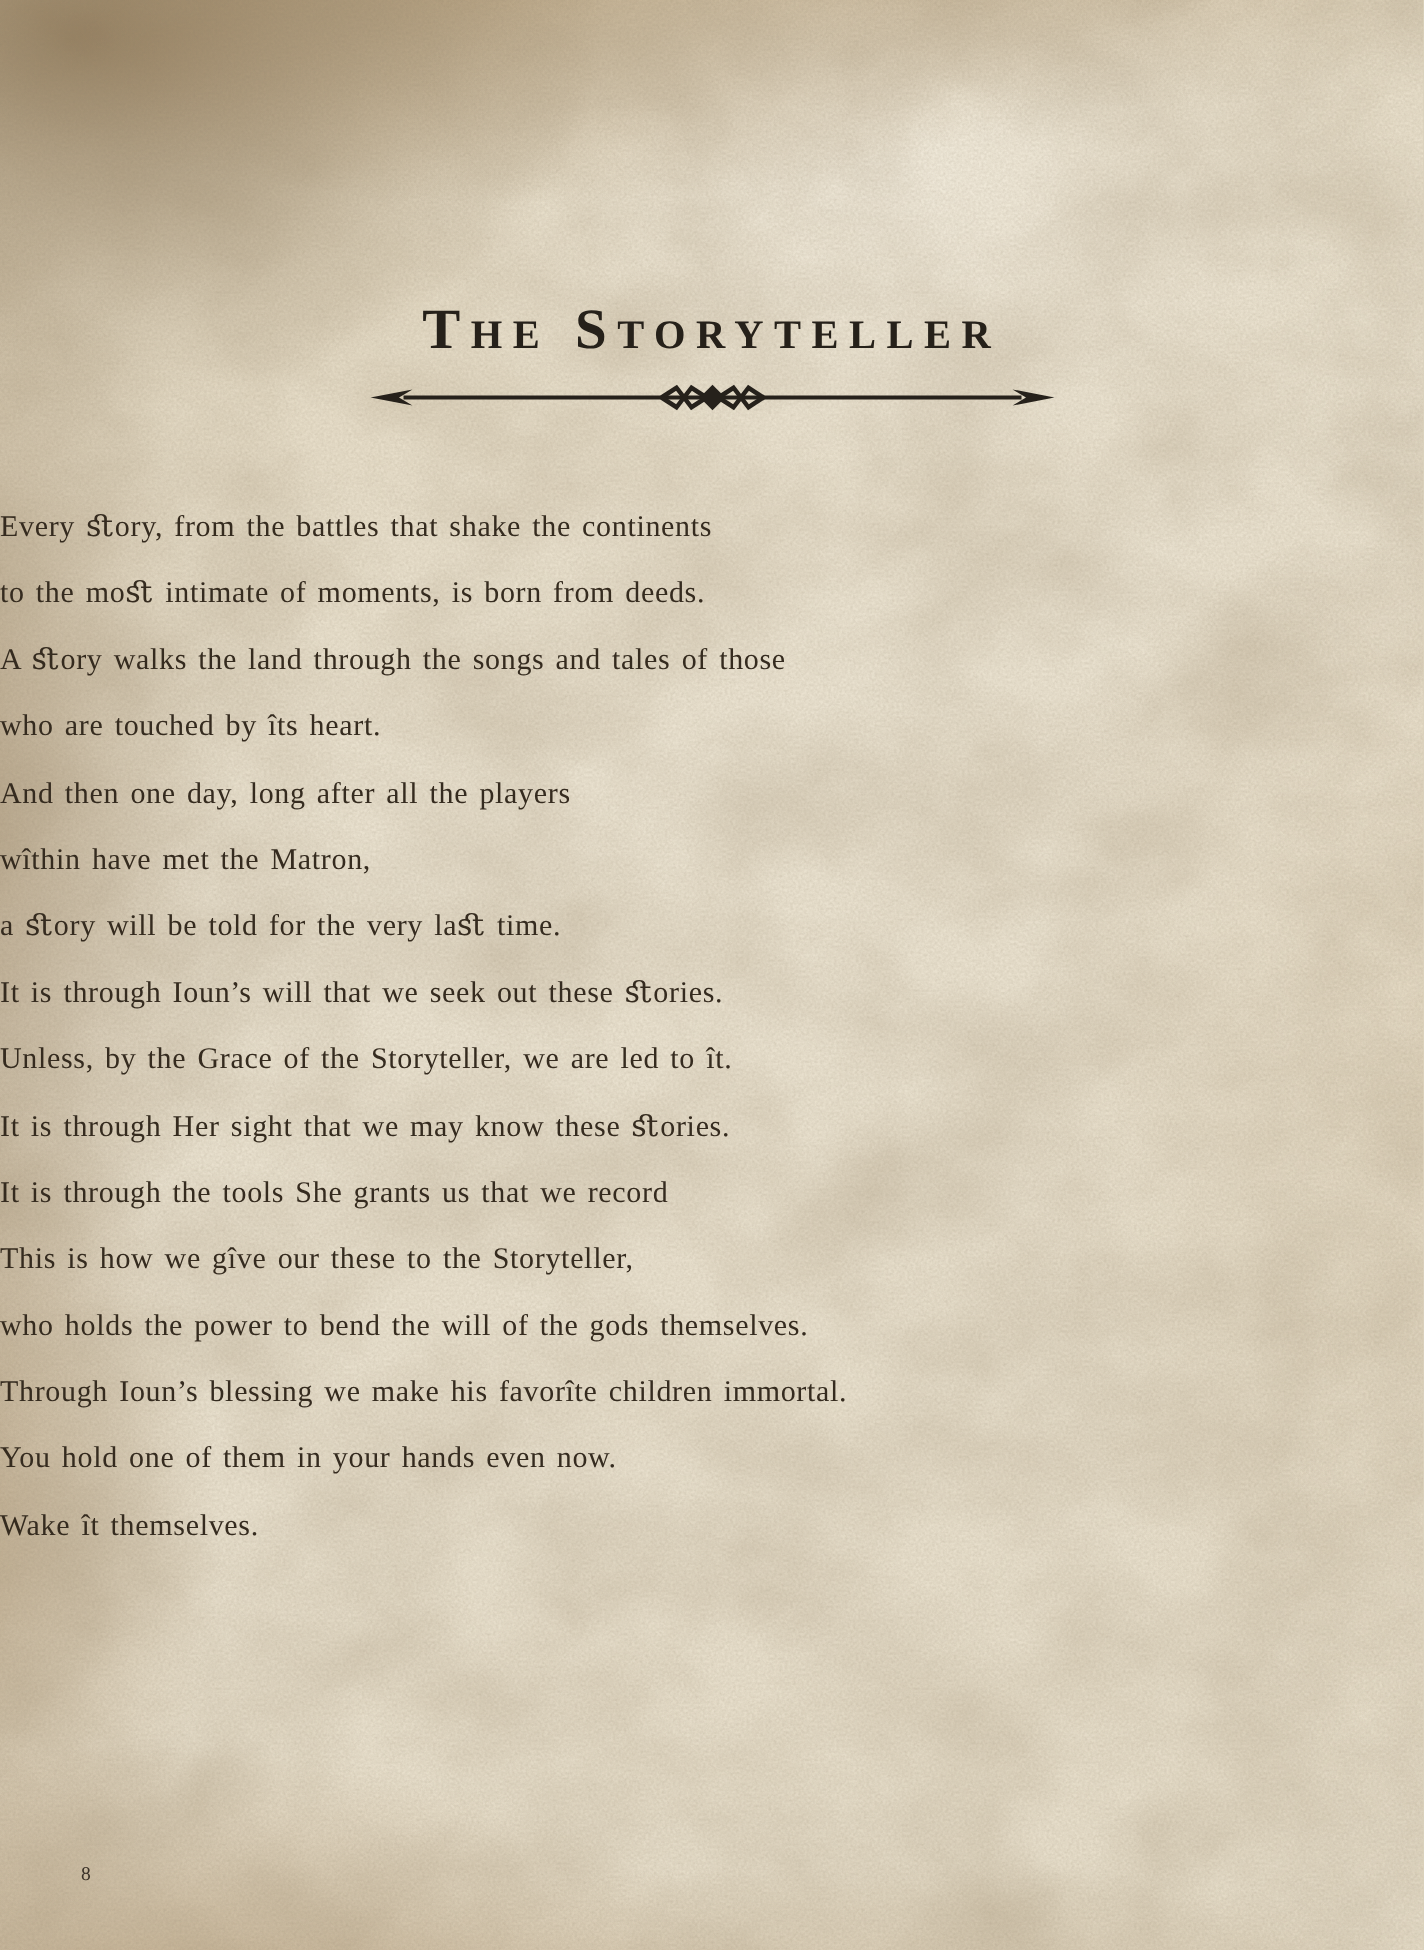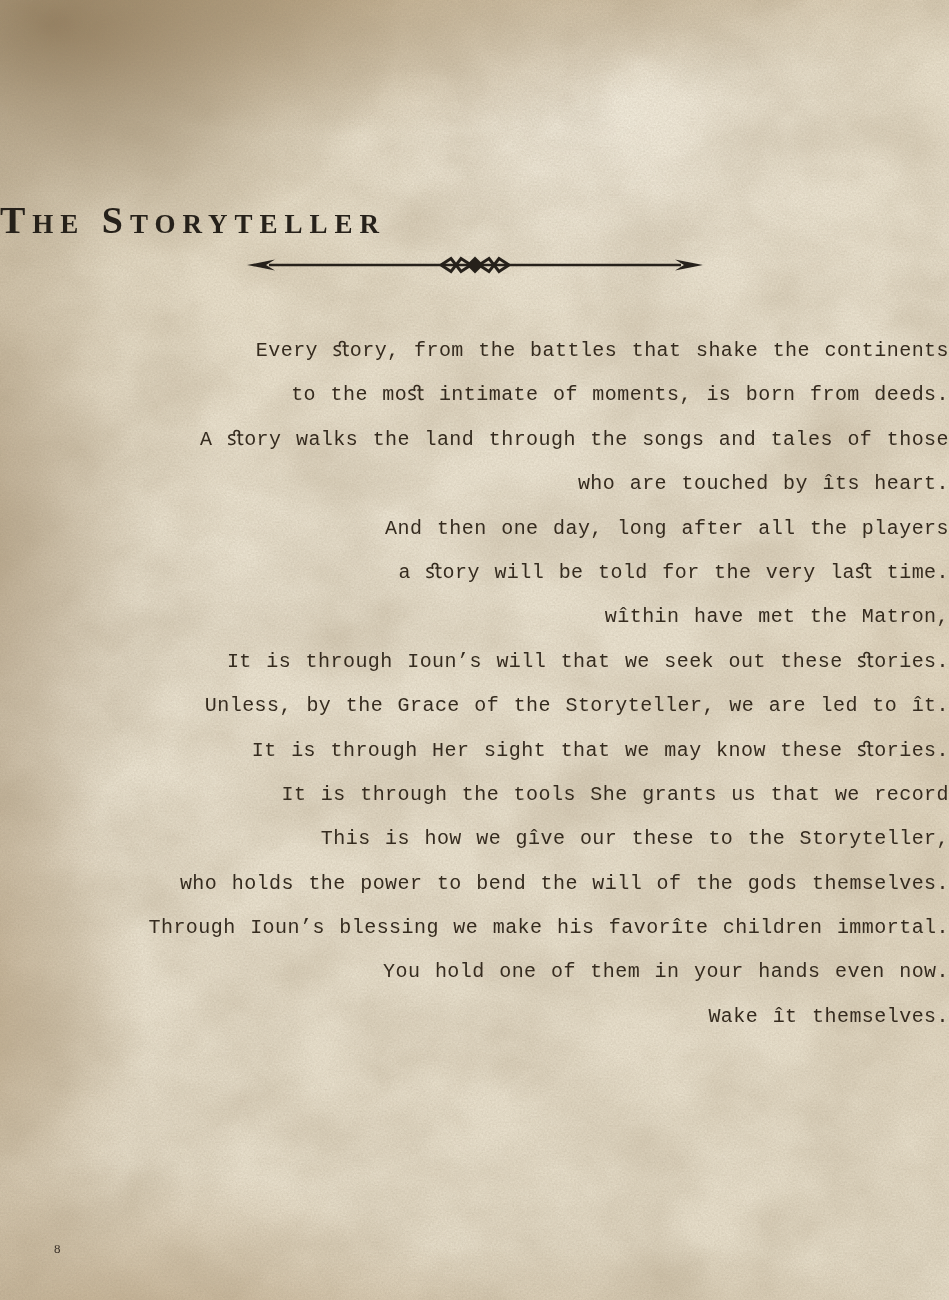--- a/index.html
+++ b/index.html
@@ -37,20 +37,21 @@
     position: absolute;
     inset: 0;
     z-index: 2;
   }
   .title {
     position: absolute;
     top: 198px;
     left: 0;
     right: 0;
     margin: 0;
+    text-align: center;
     font-variant: small-caps;
     font-weight: bold;
     font-size: 38px;
     line-height: 44px;
     letter-spacing: 7px;
     color: #26211a;
   }
   .divider {
     position: absolute;
     top: 252px;
@@ -61,27 +62,26 @@
   }
   .poem {
     position: absolute;
     top: 329px;
     left: 0;
     right: 0;
   }
   .poem-line {
     height: 44.4px;
     line-height: 44.4px;
-    text-align: right;
+    text-align: left;
     font-size: 20px;
     letter-spacing: 0.45px;
     word-spacing: 2px;
     color: #352b1f;
     white-space: nowrap;
-    font-family: Liberation Mono, monospace;
   }
   .page-number {
     position: absolute;
     left: 54px;
     top: 1241px;
     font-size: 13px;
     color: #3a3128;
   }
 </style>
 </head>
@@ -126,22 +126,22 @@
         </g>
       </svg>
     </div>
 
     <div class="poem">
       <div class="poem-line">Every ﬆory, from the battles that shake the continents</div>
       <div class="poem-line">to the moﬆ intimate of moments, is born from deeds.</div>
       <div class="poem-line">A ﬆory walks the land through the songs and tales of those</div>
       <div class="poem-line">who are touched by îts heart.</div>
       <div class="poem-line">And then one day, long after all the players</div>
+      <div class="poem-line">wîthin have met the Matron,</div>
       <div class="poem-line">a ﬆory will be told for the very laﬆ time.</div>
-      <div class="poem-line">wîthin have met the Matron,</div>
       <div class="poem-line">It is through Ioun’s will that we seek out these ﬆories.</div>
       <div class="poem-line">Unless, by the Grace of the Storyteller, we are led to ît.</div>
       <div class="poem-line">It is through Her sight that we may know these ﬆories.</div>
       <div class="poem-line">It is through the tools She grants us that we record</div>
       <div class="poem-line">This is how we gîve our these to the Storyteller,</div>
       <div class="poem-line">who holds the power to bend the will of the gods themselves.</div>
       <div class="poem-line">Through Ioun’s blessing we make his favorîte children immortal.</div>
       <div class="poem-line">You hold one of them in your hands even now.</div>
       <div class="poem-line">Wake ît themselves.</div>
     </div>

